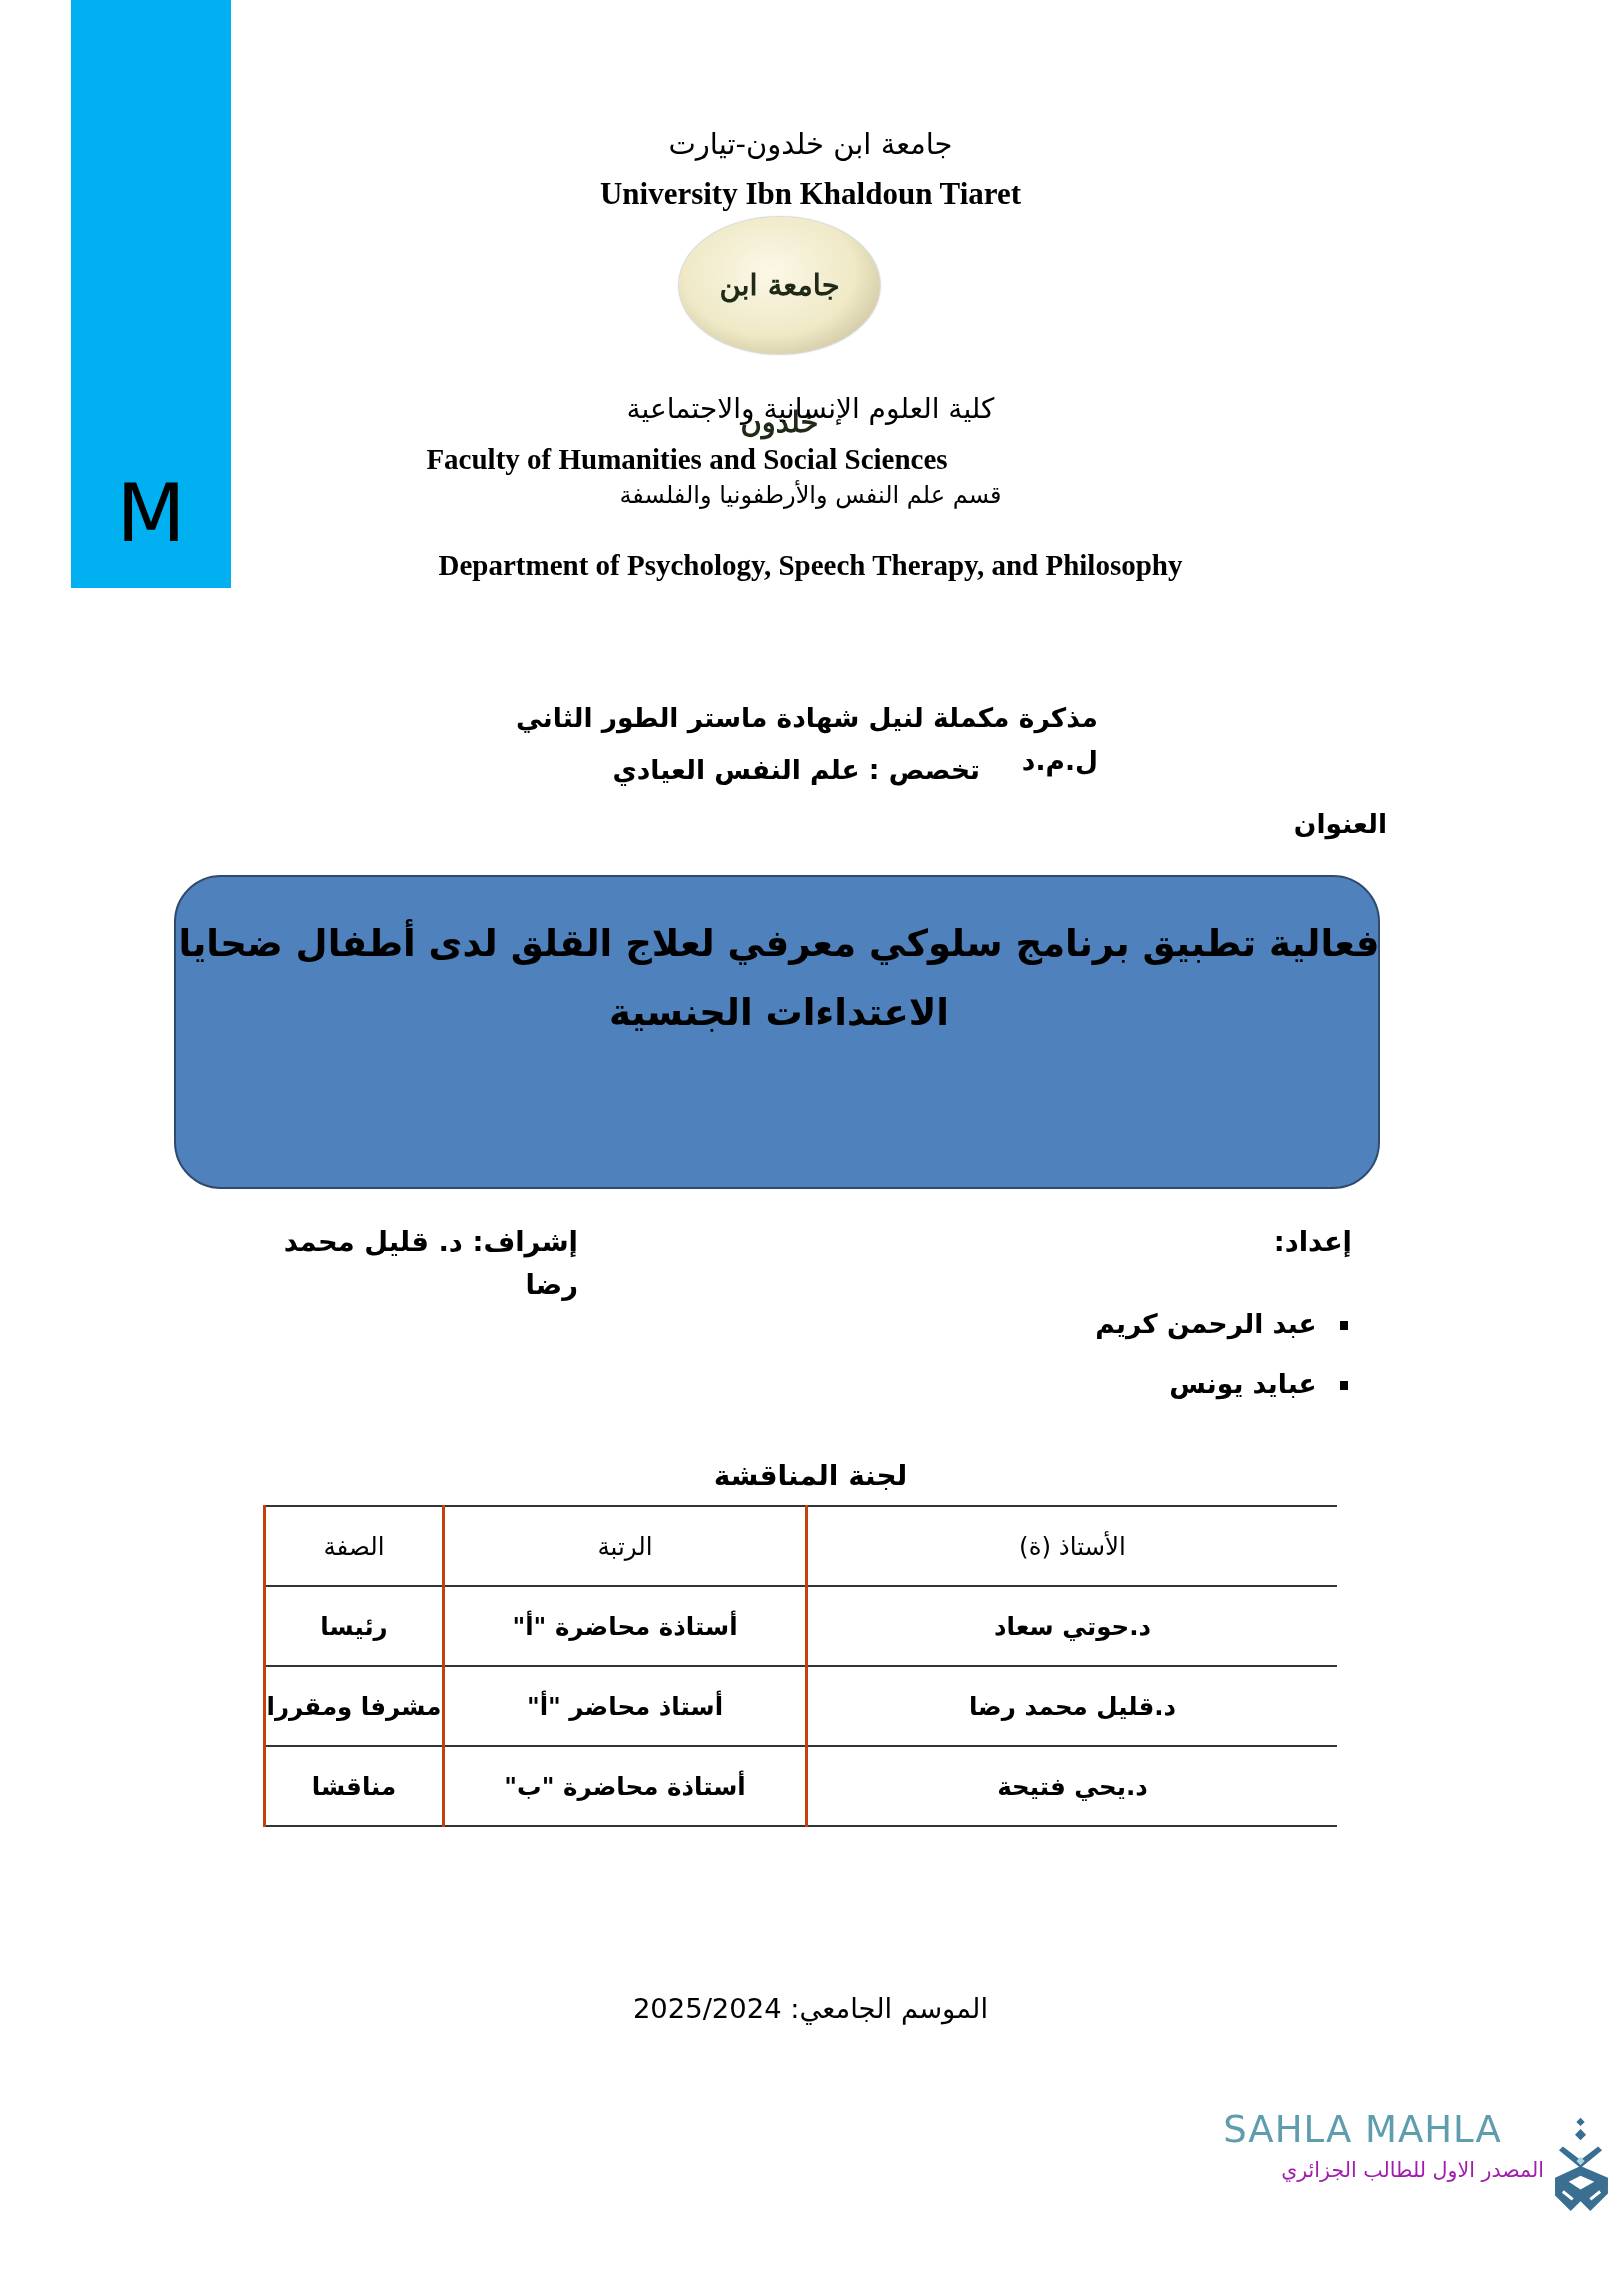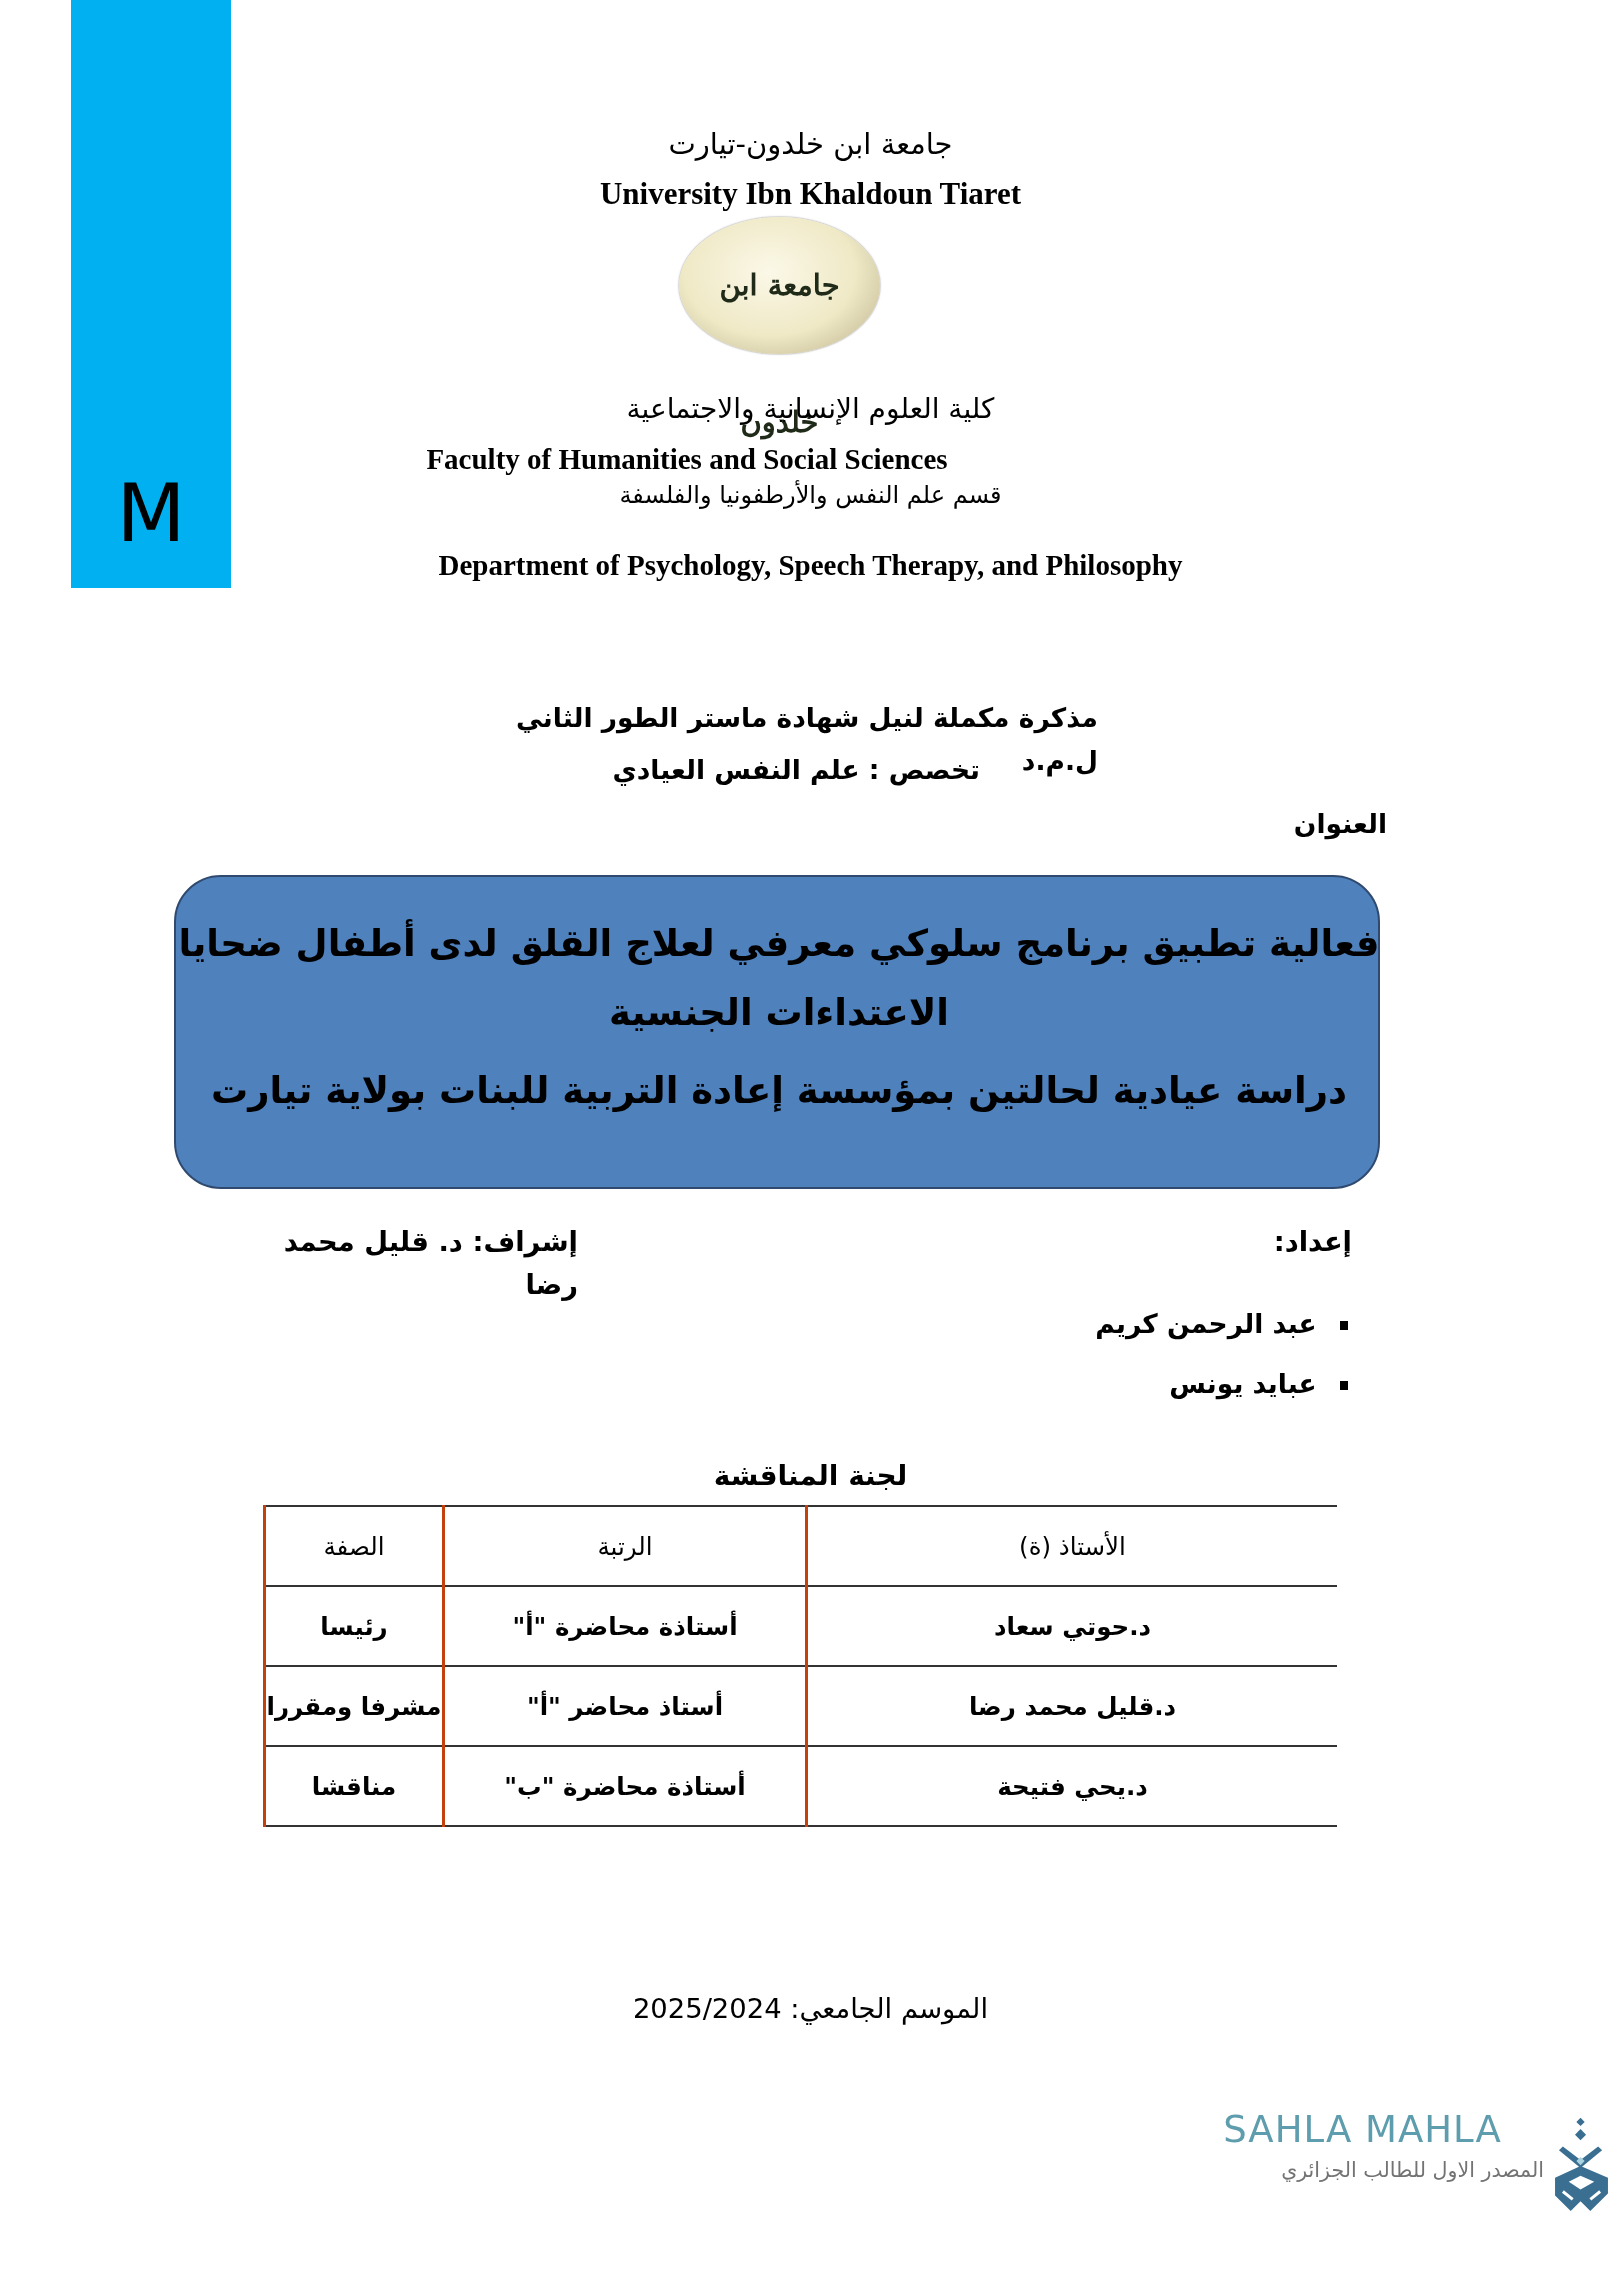--- a/index.html
+++ b/index.html
@@ -86,21 +86,21 @@
 
     #brand { left: 1181px; top: 2107px; width: 431px; height: 108px; }
     #brand-en {
       left: 0; top: 0; width: 363px; text-align: center;
       font-family: "DejaVu Sans", "Liberation Sans", sans-serif; font-size: 37px; line-height: 45px;
       color: #5E9DAD; letter-spacing: 1px;
     }
     #brand-ar {
       left: 0; top: 49px; width: 363px; text-align: right; direction: rtl;
       font-family: "DejaVu Sans", "Liberation Sans", sans-serif; font-size: 20.6px; line-height: 29px;
-      color: #737373;
+      color: #a21caf;
     }
     #brand-icon { left: 370px; top: 9.8px; width: 61px; height: 98px; }
   </style>
 </head>
 <body>
 
 <div class="abs" id="side-band"></div>
 <div class="abs" id="side-letter">M</div>
 
 <div class="abs center ar" id="uni-ar">جامعة ابن خلدون-تيارت</div>
@@ -115,21 +115,20 @@
 <div class="abs center ar" id="dep-ar">قسم علم النفس والأرطفونيا والفلسفة</div>
 <div class="abs center en" id="dep-en">Department of Psychology, Speech Therapy, and Philosophy</div>
 
 <div class="abs ar" id="memo">مذكرة مكملة لنيل شهادة ماستر الطور الثاني ل.م.د</div>
 <div class="abs ar" id="spec">تخصص  : علم النفس العيادي</div>
 <div class="abs ar" id="title-label">العنوان</div>
 
 <div class="abs" id="title-box">
   <div class="abs ar title-line" id="title-l1">فعالية تطبيق برنامج سلوكي معرفي لعلاج القلق لدى أطفال ضحايا</div>
   <div class="abs ar title-line" id="title-l2">الاعتداءات الجنسية</div>
-  <div class="abs ar title-line" id="title-l3">دراسة عيادية لحالتين بمؤسسة إعادة التربية للبنات بولاية تيارت</div>
 </div>
 
 <div class="abs ar" id="prep-label">إعداد:</div>
 <div class="abs ar" id="supervisor">إشراف: د. قليل محمد رضا</div>
 
 <div class="abs ar author" id="author-1">
   <span class="bullet"></span><span>عبد الرحمن كريم</span>
 </div>
 <div class="abs ar author" id="author-2">
   <span class="bullet"></span><span>عبايد يونس</span>

